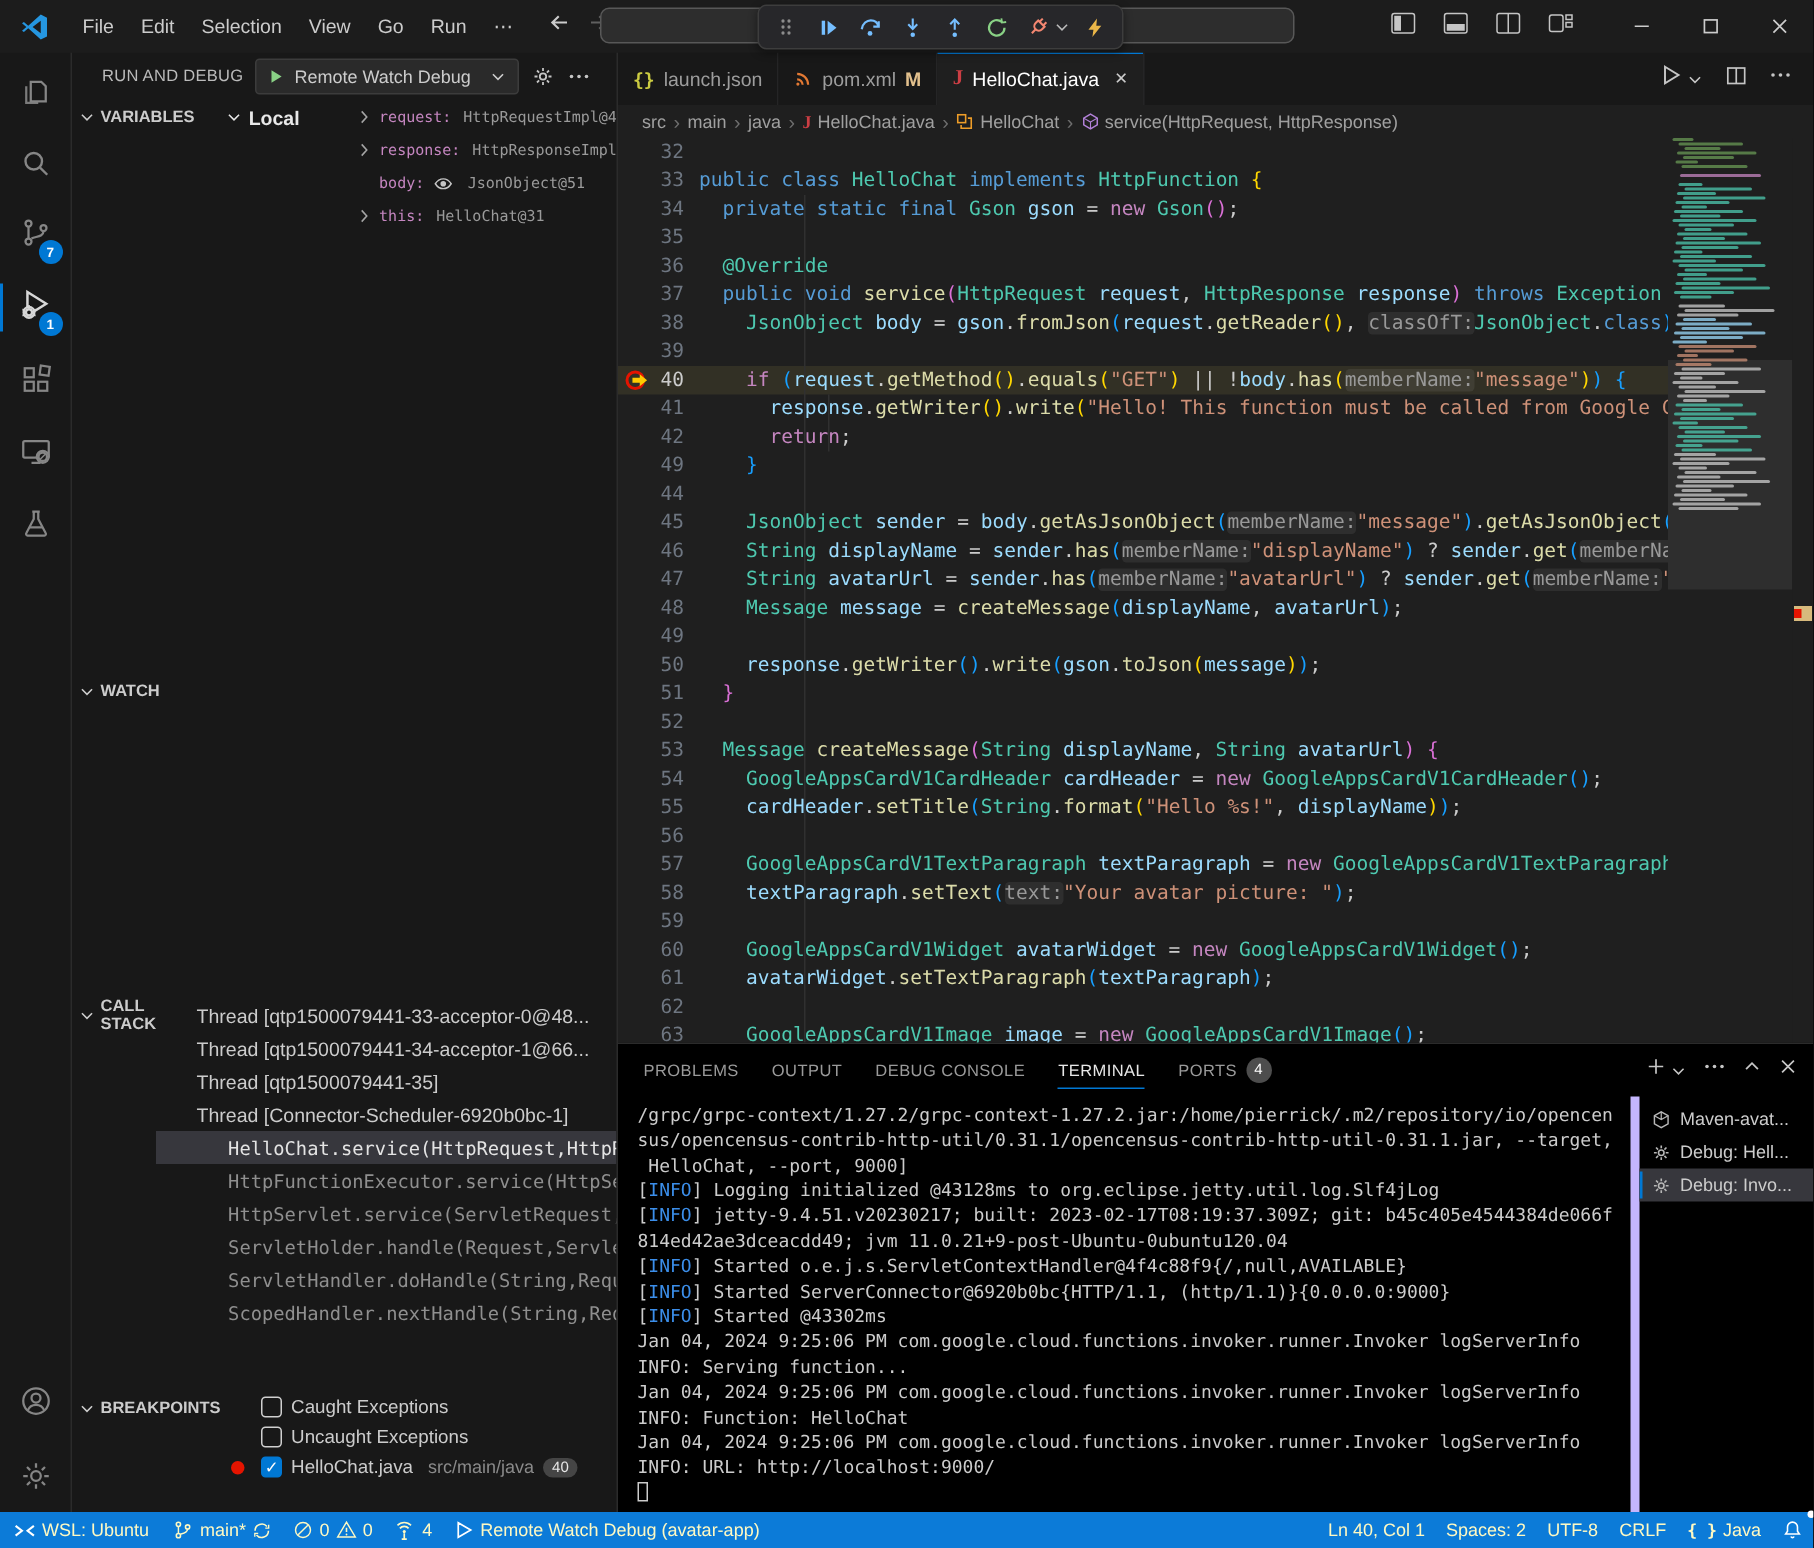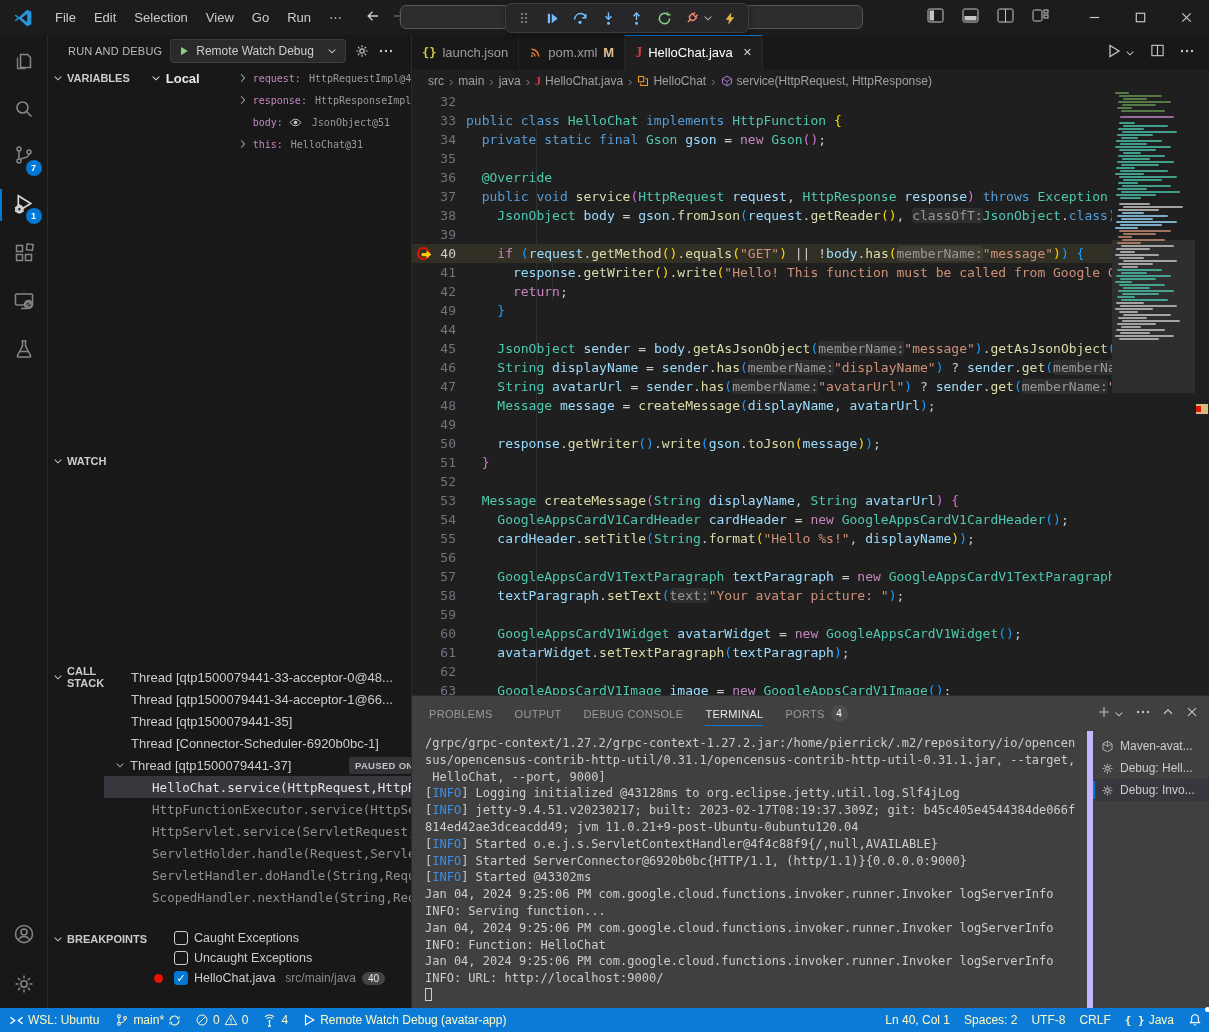--- a/index.html
+++ b/index.html
@@ -90,21 +90,21 @@
   .tk-hint{color:#999999;background:rgba(255,255,255,.07);border-radius:3px}
   .tk-b1{color:#ffd700}.tk-b2{color:#da70d6}.tk-b3{color:#179fff}
   .indent-guide{position:absolute;width:1px;background:#303030}
   .minimap{position:absolute;right:14px;top:0;width:83px;bottom:0;background:#1f1f1f;overflow:hidden}
   .mm-bar{height:2px;margin-bottom:1px;border-radius:1px;opacity:.75}
   .mm-slider{position:absolute;left:0;right:0;top:148px;height:153px;background:rgba(255,255,255,.07)}
   .ov-ruler{position:absolute;right:0;top:0;width:14px;bottom:0;background:#1f1f1f}
   .ov-mark{position:absolute;left:1px;right:1px}
 
   
-  .panel{flex:0 0 313px;background:#404040;border-top:1px solid #2b2b2b;display:flex;flex-direction:column;min-width:0}
+  .panel{flex:0 0 313px;background:#000000;border-top:1px solid #2b2b2b;display:flex;flex-direction:column;min-width:0}
   .panel-header{height:35px;display:flex;align-items:center;padding:0 10px 0 17px;flex:0 0 35px}
   .ptabs{display:flex;align-items:center;gap:22px}
   .ptab{font-size:11px;color:#9a9a9a;letter-spacing:.3px;height:35px;display:flex;align-items:center;gap:6px;position:relative}
   .ptab.active{color:#e7e7e7}
   .ptab.active:after{content:"";position:absolute;left:0;right:0;bottom:5px;height:1px;background:#0078d4}
   .ptab-badge{background:#4d4d4d;color:#ffffff;font-size:10px;min-width:17px;height:17px;border-radius:9px;display:flex;align-items:center;justify-content:center;padding:0 4px}
   .panel-actions{margin-left:auto;display:flex;align-items:center;gap:10px;color:#c5c5c5}
   .panel-body{flex:1;display:flex;min-height:0}
   .terminal{flex:1;padding:4px 0 0 13px;font-family:"DejaVu Sans Mono","Liberation Mono",monospace;font-size:12px;line-height:16.8px;overflow:hidden;white-space:pre}
   .ts-d{color:#cccccc}.ts-info{color:#3b8eea}
@@ -447,29 +447,20 @@
               <span class="thread-label">Thread [qtp1500079441-34-acceptor-1@66...</span>
               <span class="run-badge">RUNNING</span>
             </div>
             <div class="thread-row">
               <span class="thread-label">Thread [qtp1500079441-35]</span>
               <span class="run-badge">RUNNING</span>
             </div>
             <div class="thread-row">
               <span class="thread-label">Thread [Connector-Scheduler-6920b0bc-1]</span>
               <span class="run-badge">RUNNING</span>
-            </div>
-            <div class="thread-row exp">
-              <span class="chevc" style="color: rgb(165, 165, 165);">
-                <svg width="12" height="12" viewBox="0 0 16 16" fill="none" stroke="currentColor" stroke-width="1.2">
-                  <path d="M3.5 6l4.5 4.5L12.5 6" stroke-width="1.4"></path>
-                </svg>
-              </span>
-              <span class="thread-label">Thread [qtp1500079441-37]</span>
-              <span class="run-badge">PAUSED ON BREAKPOINT</span>
             </div>
             <div class="frame-row sel">HelloChat.service(HttpRequest,HttpResponse)</div>
             <div class="frame-row">HttpFunctionExecutor.service(HttpServletReques</div>
             <div class="frame-row">HttpServlet.service(ServletRequest,ServletResp</div>
             <div class="frame-row">ServletHolder.handle(Request,ServletRequest,Se</div>
             <div class="frame-row">ServletHandler.doHandle(String,Request,HttpSer</div>
             <div class="frame-row">ScopedHandler.nextHandle(String,Request,HttpSe</div>
           </div>
       </section>
 

